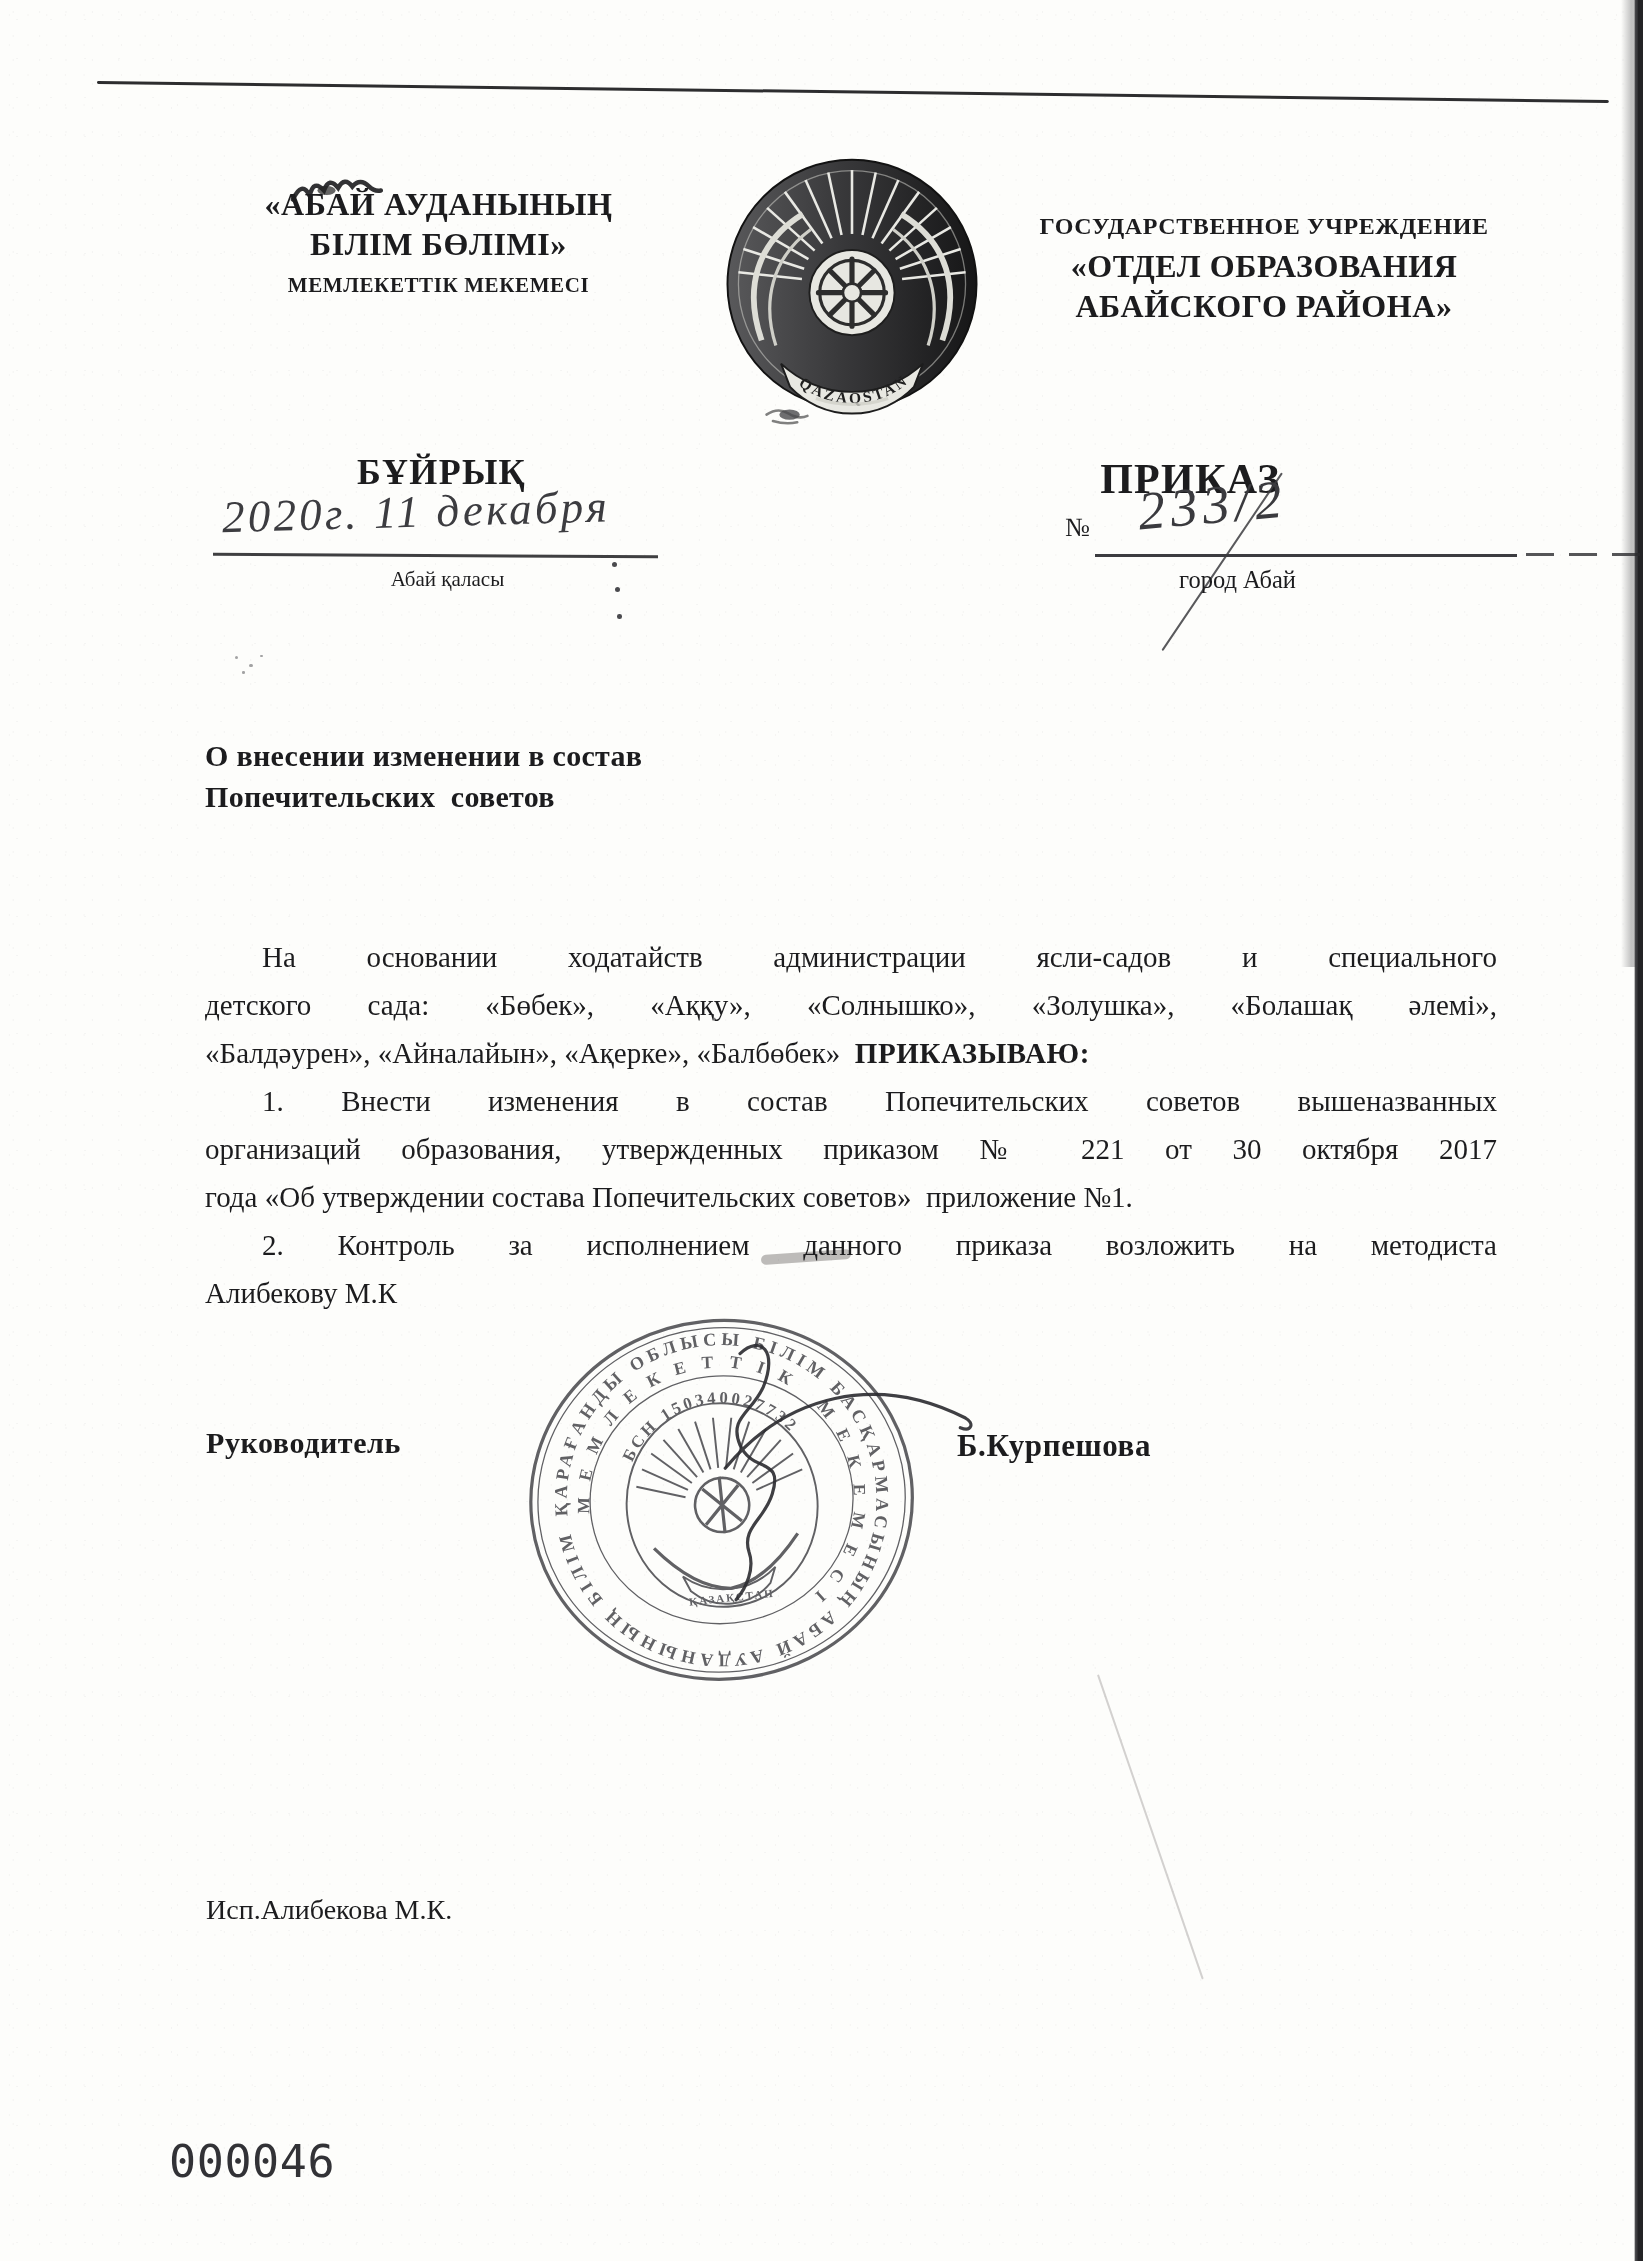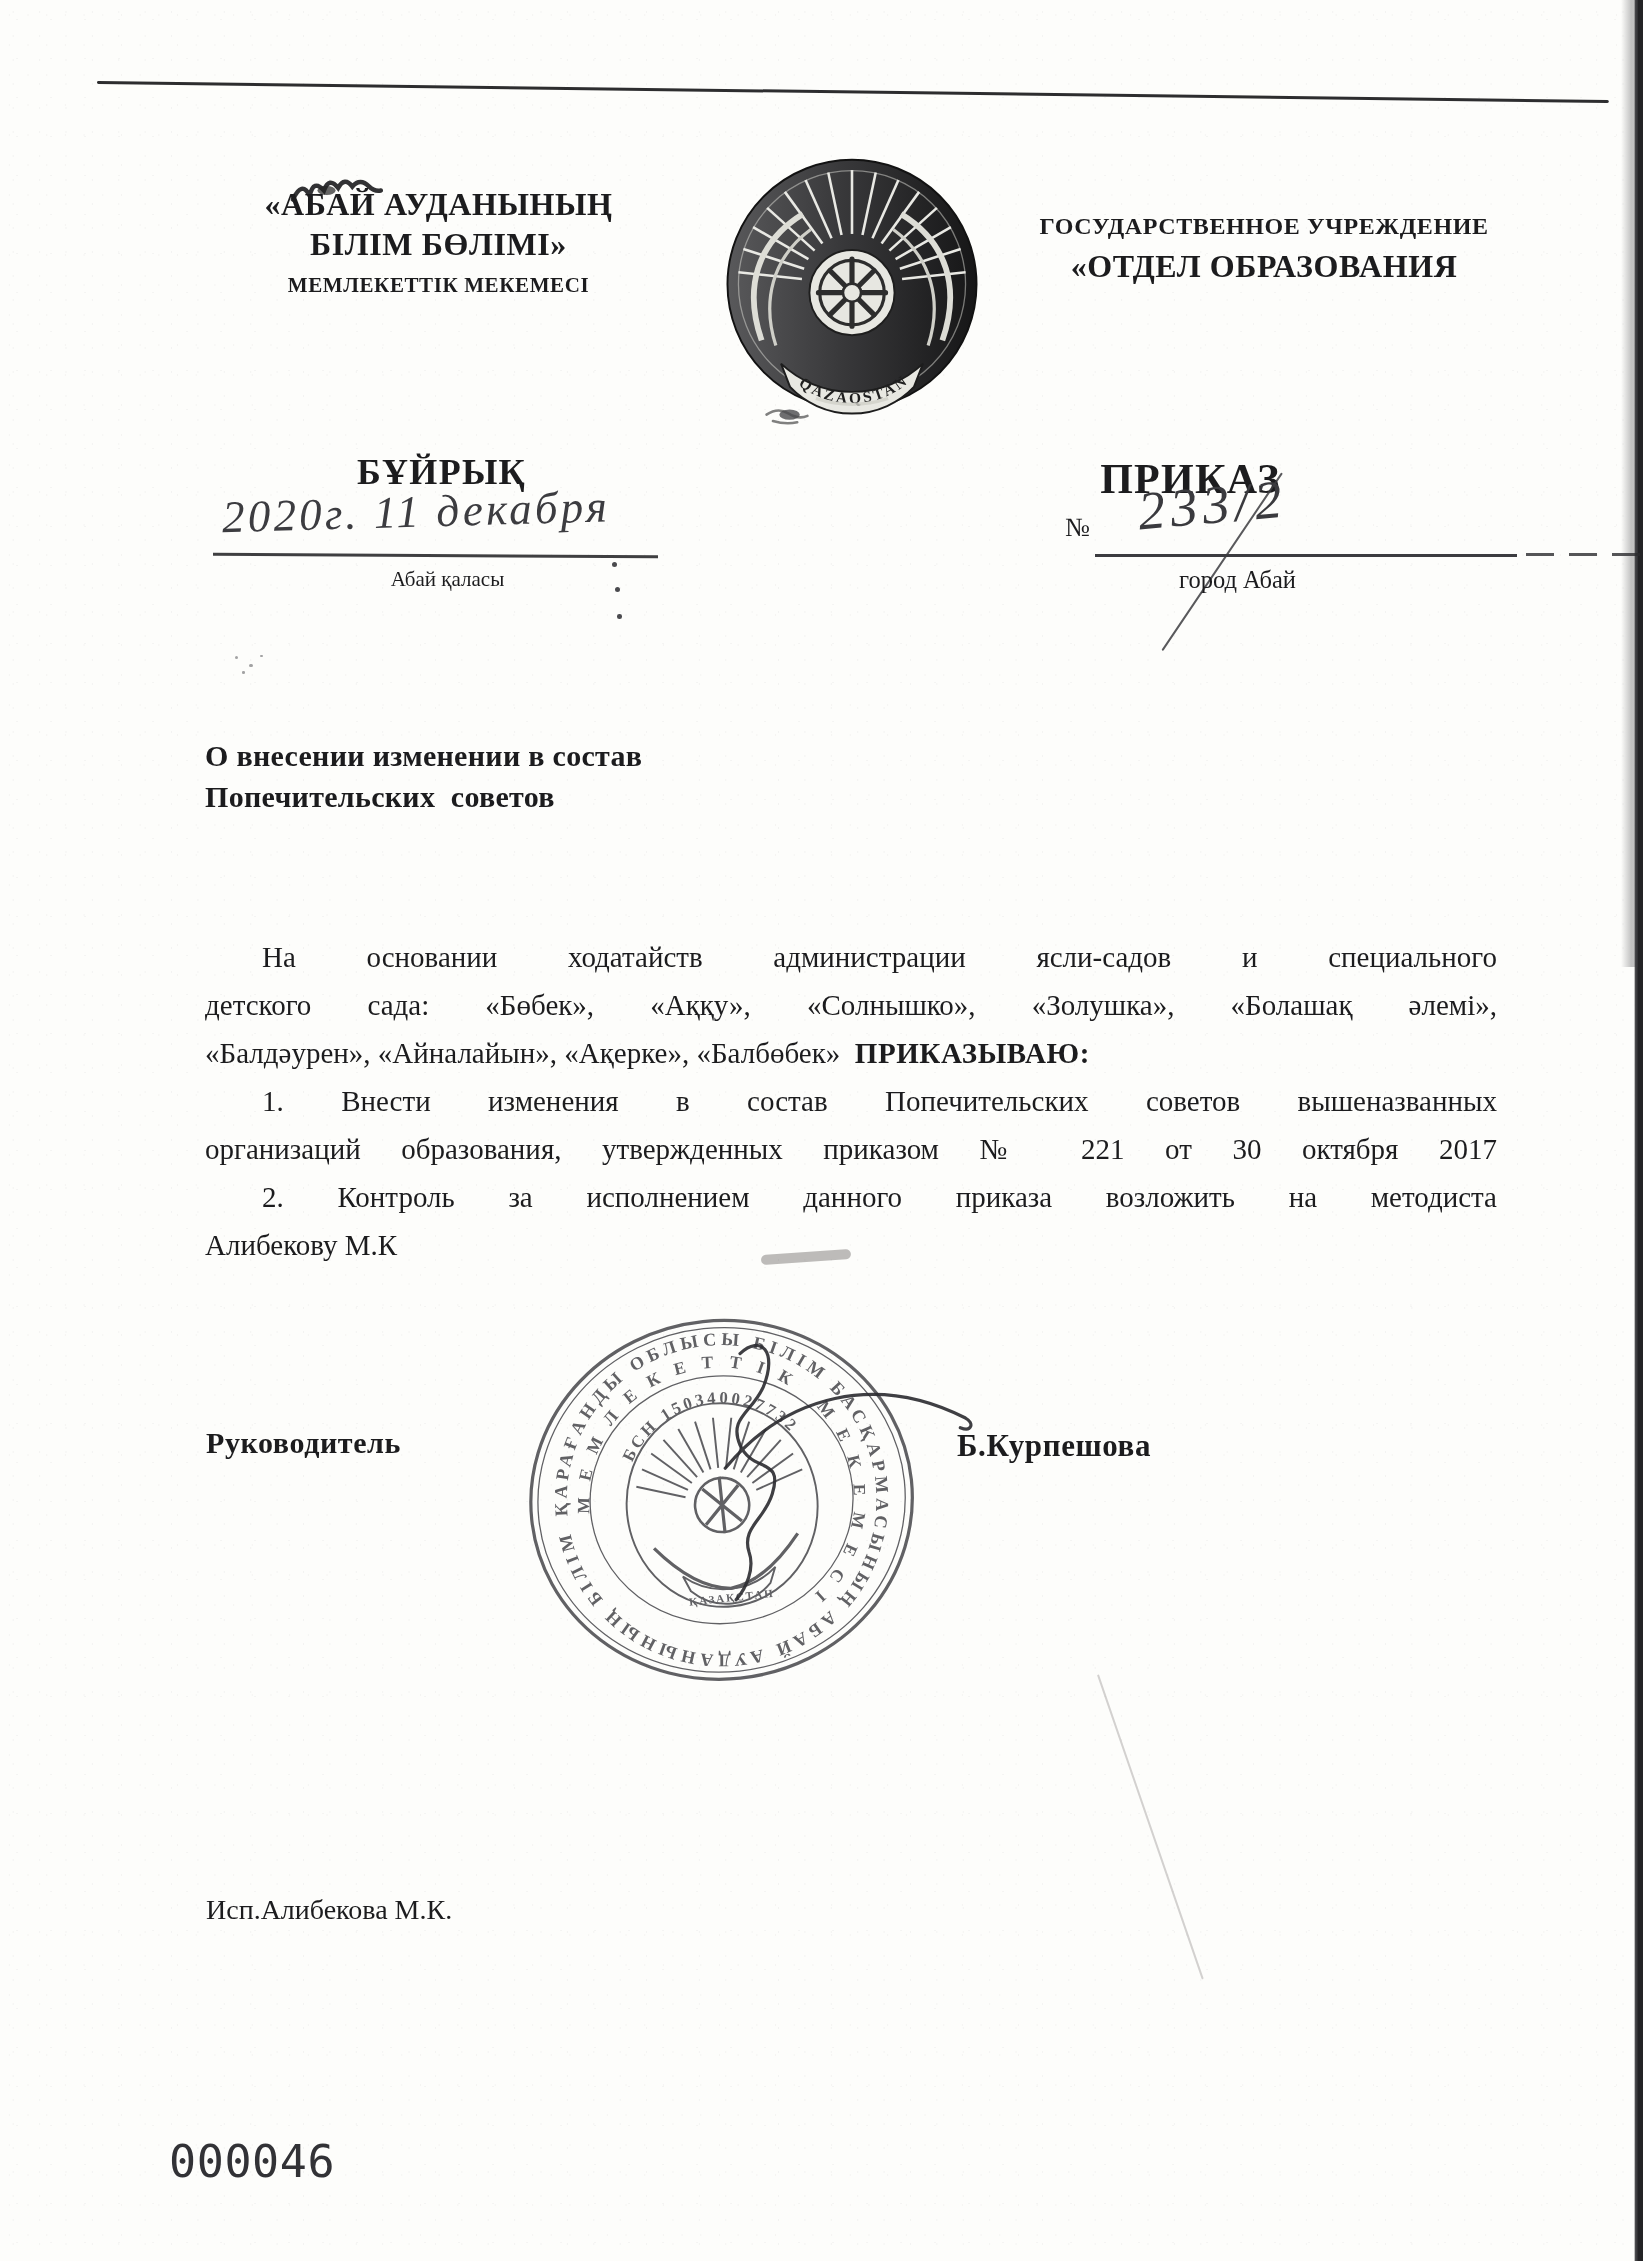--- a/index.html
+++ b/index.html
@@ -101,20 +101,21 @@
 
   <div class="abs hdr-left ctr b">
     <div class="l12">«АБАЙ АУДАНЫНЫҢ</div>
     <div class="l12">БІЛІМ БӨЛІМІ»</div>
     <div class="l3">МЕМЛЕКЕТТІК МЕКЕМЕСІ</div>
   </div>
 
   <div class="abs hdr-right ctr b">
     <div class="l1">ГОСУДАРСТВЕННОЕ УЧРЕЖДЕНИЕ</div>
     <div class="l23">«ОТДЕЛ ОБРАЗОВАНИЯ</div>
+    <div class="l23">АБАЙСКОГО РАЙОНА»</div>
   </div>
 
   <svg class="abs emblem" width="266" height="271" viewBox="0 0 412 420">
     <defs>
       <linearGradient id="gEmb" x1="0" y1="0" x2="1" y2="0">
         <stop offset="0" stop-color="#59595b"></stop>
         <stop offset="0.45" stop-color="#39393b"></stop>
         <stop offset="1" stop-color="#161617"></stop>
       </linearGradient>
       <line id="hr" x1="206" y1="127" x2="206" y2="28" stroke="#e9e9e4" stroke-width="4"></line>
@@ -183,20 +184,21 @@
     <div class="pre">О внесении изменении в состав</div>
     <div class="pre">Попечительских  советов</div>
   </div>
 
   <div class="abs body">
     <div class="jline ind pre">На основании ходатайств администрации ясли-садов и специального</div>
     <div class="jline pre">детского сада: «Бөбек», «Аққу», «Солнышко», «Золушка», «Болашақ әлемі»,</div>
     <div class="jlast pre"><span>«Балдәурен», «Айналайын», «Ақерке», «Балбөбек»  </span><span class="verb">ПРИКАЗЫВАЮ:</span></div>
     <div class="jline ind pre">1. Внести изменения в состав Попечительских советов вышеназванных</div>
     <div class="jline pre">организаций образования, утвержденных приказом № 221 от 30 октября 2017</div>
+    <div class="jlast pre">года «Об утверждении состава Попечительских советов»  приложение №1.</div>
     <div class="jline ind pre">2. Контроль за исполнением данного приказа возложить на методиста</div>
     <div class="jlast pre">Алибекову М.К</div>
   </div>
 
   <div class="abs role b">Руководитель</div>
   <div class="abs signer b">Б.Курпешова</div>
 
   <svg class="abs stamp" width="400" height="374" viewBox="0 0 620 580">
     <defs>
       <path id="st-outer" d="M 68 288 a 240 240 0 1 1 480 0 a 240 240 0 1 1 -480 0" fill="none"></path>

